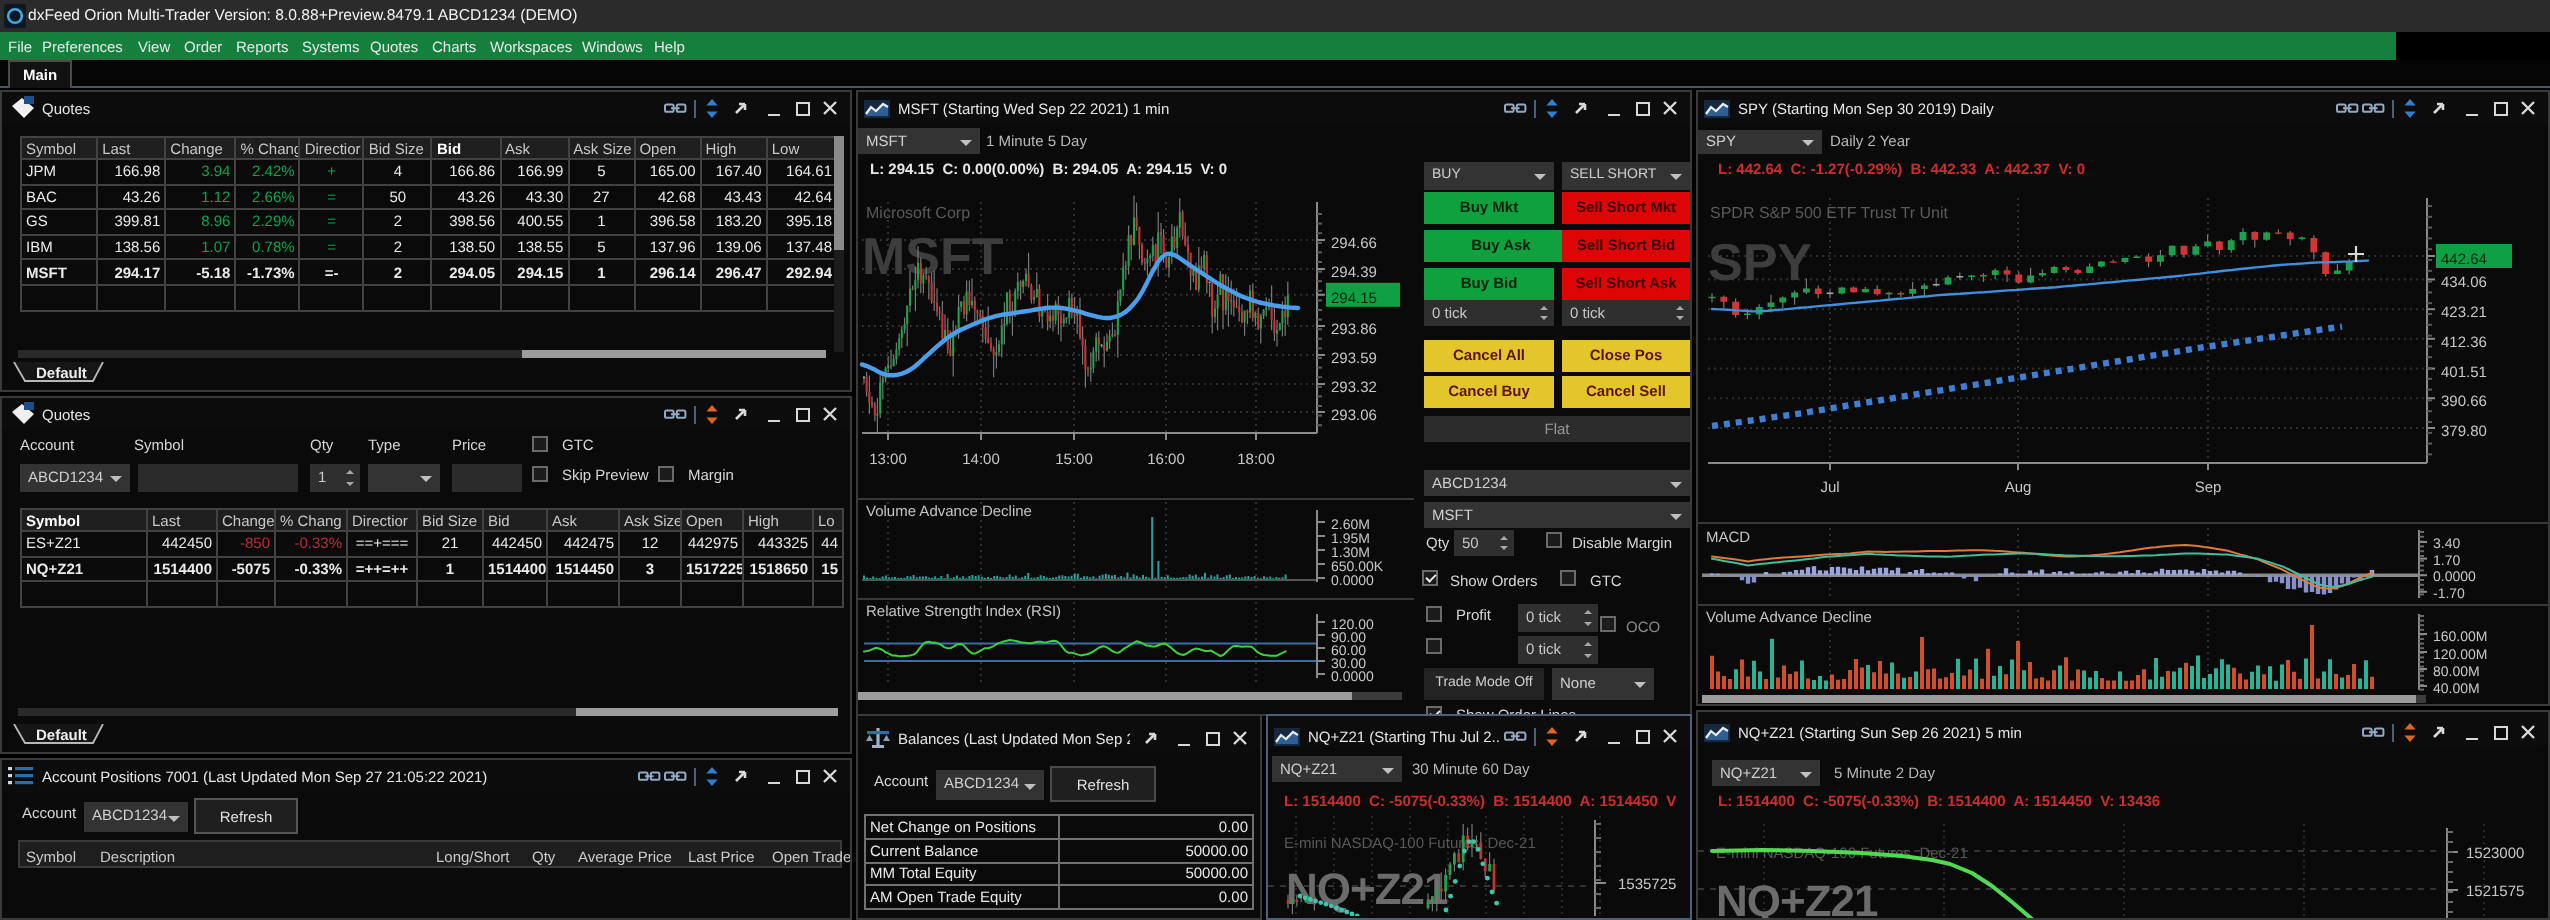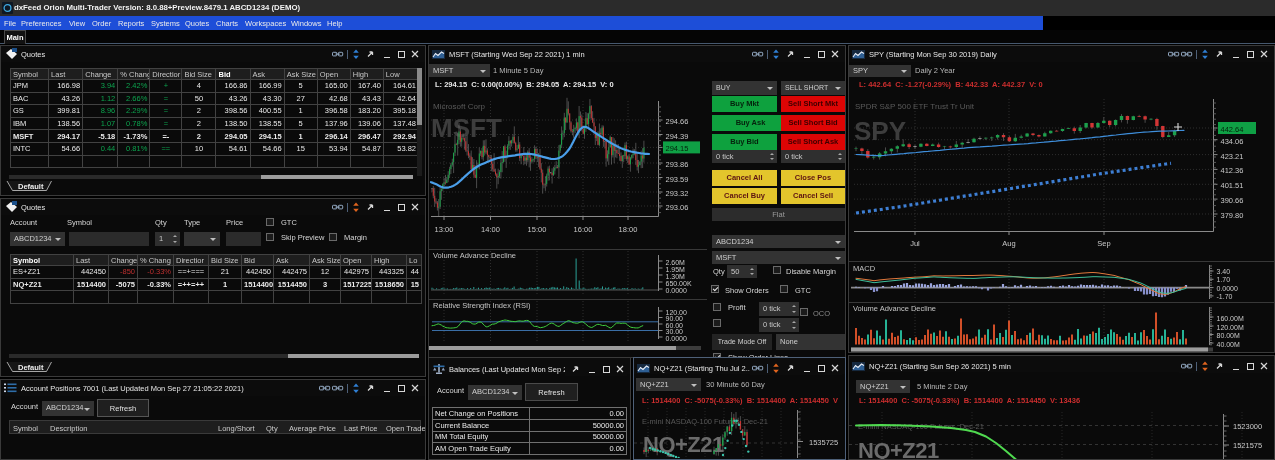--- a/index.html
+++ b/index.html
@@ -1,24 +1,24 @@
 <!DOCTYPE html>
 <html><head>
 <meta charset="utf-8">
 <style>
 * { margin:0; padding:0; box-sizing:border-box; }
 html,body { width:1275px; height:460px; background:#000; overflow:hidden;
   font-family:"Liberation Sans", sans-serif; -webkit-font-smoothing:antialiased; }
 .abs { position:absolute; }
 #titlebar { position:absolute; left:0; top:0; width:1275px; height:16px; background:#2b2b2b; color:#f2f2f2; font-size:7.8px; }
-#titlebar .txt { position:absolute; left:14px; top:3px;font-weight:bold; }
-#menubar { position:absolute; left:0; top:16px; width:1043px; height:14px; background:#1d4ed8; color:#eaeaea; font-size:7.5px; }
+#titlebar .txt { position:absolute; left:14px; top:3px; }
+#menubar { position:absolute; left:0; top:16px; width:1198px; height:14px; background:#15803d; color:#eaeaea; font-size:7.5px; }
 #menubar span { position:absolute; top:3px; }
 #tabbar { position:absolute; left:0; top:30px; width:1275px; height:14px; background:#050505; border-bottom:1px solid #46586e; }
-#maintab { position:absolute; left:4px; top:0px; width:22px; height:14px; background:#121212; border:1px solid #4a4a4a; border-bottom:none; color:#fff; font-size:7.5px; font-weight:bold; text-align:center; line-height:14px; }
+#maintab { position:absolute; left:4px; top:0px; width:32px; height:14px; background:#121212; border:1px solid #4a4a4a; border-bottom:none; color:#fff; font-size:7.5px; font-weight:bold; text-align:center; line-height:14px; }
 .panel { position:absolute; background:#0a0a0a; border:1px solid #3a3a3a; overflow:hidden; }
 .ptitle { position:absolute; left:0; top:0; right:0; height:16px; background:#0c0c0c; color:#e6e6e6; font-size:7.5px; }
 .ptitle .t { position:absolute; left:20px; top:4px; white-space:nowrap; }
 .ticons { position:absolute; right:3px; top:1px; height:14px; display:flex; align-items:center; background:#0c0c0c; padding-left:2px; }
 table.grid { border-collapse:collapse; table-layout:fixed; }
 table.grid td, table.grid th { border:1px solid #424242; font-size:7.5px; font-weight:normal; color:#eaeaea; padding:0 2px; height:12.6px; overflow:hidden; white-space:nowrap; }
 table.grid th { background:#1e1e1e; color:#c8c8c8; text-align:left; height:11px; font-size:7.5px; }
 td.r { text-align:right; } td.c { text-align:center; }
 table.grid td.green, .green { color:#0ca34e; } table.grid td.red, .red { color:#bb2f2f; } tr.bold td, .bold { font-weight:bold; }
 .hscroll { position:absolute; height:4px; background:#2a2a2a; }
@@ -196,34 +196,20 @@
           <td class="r">-5.18</td>
           <td class="r">-1.73%</td>
           <td class="c">=-</td>
           <td class="c">2</td>
           <td class="r">294.05</td>
           <td class="r">294.15</td>
           <td class="c">1</td>
           <td class="r">296.14</td>
           <td class="r">296.47</td>
           <td class="r">292.94</td>
-        </tr>
-    <tr>
-          <td>INTC</td>
-          <td class="r">54.66</td>
-          <td class="r green">0.44</td>
-          <td class="r green">0.81%</td>
-          <td class="c green">==</td>
-          <td class="c">10</td>
-          <td class="r">54.61</td>
-          <td class="r">54.66</td>
-          <td class="c">15</td>
-          <td class="r">53.94</td>
-          <td class="r">54.87</td>
-          <td class="r">53.82</td>
         </tr>
     <tr>
           <td>&nbsp;</td>
           <td></td>
           <td></td>
           <td></td>
           <td></td>
           <td></td>
           <td></td>
           <td></td>
@@ -606,21 +592,21 @@
     <span class="lbl" style="left:366px;top:240px;">GTC</span>
   <div class="cb" style="left:284px;top:257px;"></div>
     <span class="lbl" style="left:299px;top:257px;">Profit</span>
   <div class="spin" style="left:330px;top:256px;width:40px;height:14px;">0 tick</div>
   <div class="cb" style="left:371px;top:262px;"></div>
     <span class="lbl" style="left:384px;top:263px;color:#8a8a8a;">OCO</span>
   <div class="cb" style="left:284px;top:273px;"></div>
     <span class="lbl" style="left:299px;top:273px;margin-left:39px;">Loss</span>
   <div class="spin" style="left:330px;top:272px;width:40px;height:14px;">0 tick</div>
   <div class="btn" style="left:283px;top:288px;width:60px;height:16px;background:#232323;color:#d0d0d0;font-weight:normal;line-height:16px;font-size:7px;">Trade Mode Off</div>
-  <div class="dd" style="left:347px;top:288px;width:86px;height:16px;line-height:16px;">None</div>
+  <div class="dd" style="left:347px;top:288px;width:51px;height:16px;line-height:16px;">None</div>
   <div class="cb checked" style="left:284px;top:307px;"></div>
     <span class="lbl" style="left:299px;top:307px;">Show Order Lines</span>
 </div>
 
 <div class="panel" id="spy" style="left:848px;top:45px;width:427px;height:308px;">
   <div class="ptitle">
     <svg class="abs" style="left:3px;top:4px" width="13" height="9">
         <rect x="0" y="0" width="13" height="9" fill="#16293f"></rect>
         <path d="M1 7 L3.5 3.5 L6 5.5 L9.5 2 L12 3.5 L12 8 L1 8 Z" fill="#2e5f94"></path>
         <path d="M1 7 L3.5 3.5 L6 5.5 L9.5 2 L12 3.5" stroke="#e8eef8" stroke-width="1.1" fill="none"></path>

